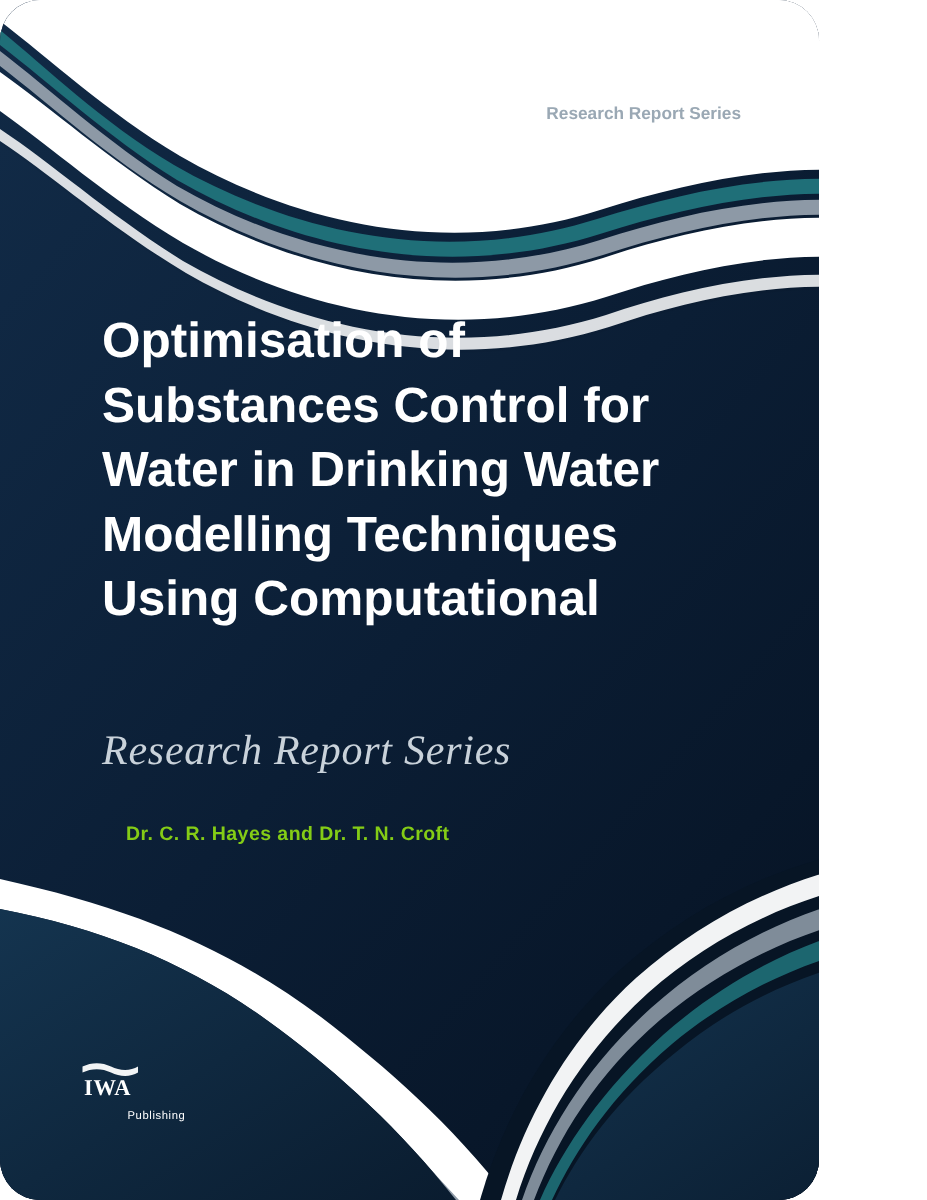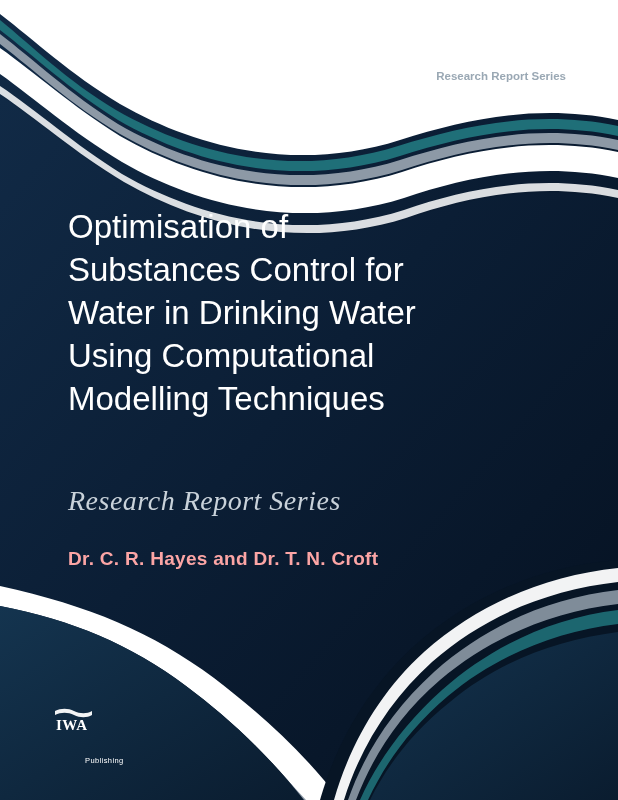--- a/index.html
+++ b/index.html
@@ -2,25 +2,26 @@
 <html><head>
 <meta charset="utf-8">
 <style>
   html, body {
     margin: 0;
     padding: 0;
     background: #ffffff;
   }
   #cover {
     position: relative;
-    width: 618px;
+    width: 546px;
     height: 800px;
     overflow: hidden;
     background: #0b1b30;
     font-family: "Liberation Sans", sans-serif;
+    border-radius: 27px;
   }
   #cover-svg {
     position: absolute;
     left: 0;
     top: 0;
     width: 618px;
     height: 800px;
   }
 
   
@@ -51,43 +52,43 @@
     position: absolute;
     left: 68px;
     top: 205px;
     width: 470px;
     z-index: 5;
   }
   .title-line {
     color: #ffffff;
     font-size: 33px;
     line-height: 43px;
-    font-weight: normal;
+    font-weight: bold;
     white-space: nowrap;
   }
 
   .subtitle {
     position: absolute;
     left: 68px;
     top: 485px;
     color: #c9d2da;
     font-size: 28px;
     font-style: italic;
     font-family: "Liberation Serif", serif;
     letter-spacing: 0.5px;
     z-index: 5;
     white-space: nowrap;
   }
 
   .authors {
     position: absolute;
-    left: 68px;
+    left: 84px;
     top: 548px;
-    color: #fca5a5;
-    font-size: 19px;
+    color: #84cc16;
+    font-size: 13px;
     font-weight: bold;
     letter-spacing: 0.3px;
     z-index: 5;
     white-space: nowrap;
   }
 
   
   .logo-block {
     position: absolute;
     left: 52px;
@@ -97,21 +98,21 @@
   }
   .logo-mark {
     width: 42px;
     height: 30px;
     position: relative;
   }
   .logo-text {
     color: #ffffff;
     font-size: 7.5px;
     letter-spacing: 0.4px;
-    margin-top: 20px;
+    margin-top: 3px;
     margin-left: 1px;
     padding-left: 32px;
   }
 </style>
 </head>
 <body>
 
 <div id="cover">
 
   <svg id="cover-svg" viewBox="0 0 618 800" preserveAspectRatio="none">
@@ -179,22 +180,22 @@
 
   <div class="header-block">
     <div class="header-line1">Metals and Related Substances in Drinking Water</div>
     <div class="header-line2">Research Report Series</div>
   </div>
 
   <div class="title-block">
     <div class="title-line">Optimisation of</div>
     <div class="title-line">Substances Control for</div>
     <div class="title-line">Water in Drinking Water</div>
+    <div class="title-line">Modelling Techniques</div>
     <div class="title-line">Using Computational</div>
-    <div class="title-line">Modelling Techniques</div>
   </div>
 
   <div class="subtitle">Research Report Series</div>
 
   <div class="authors">Dr. C. R. Hayes and Dr. T. N. Croft</div>
 
   <div class="logo-block">
     <div class="logo-mark">
       <svg viewBox="0 0 84 60" width="42" height="30">
 

